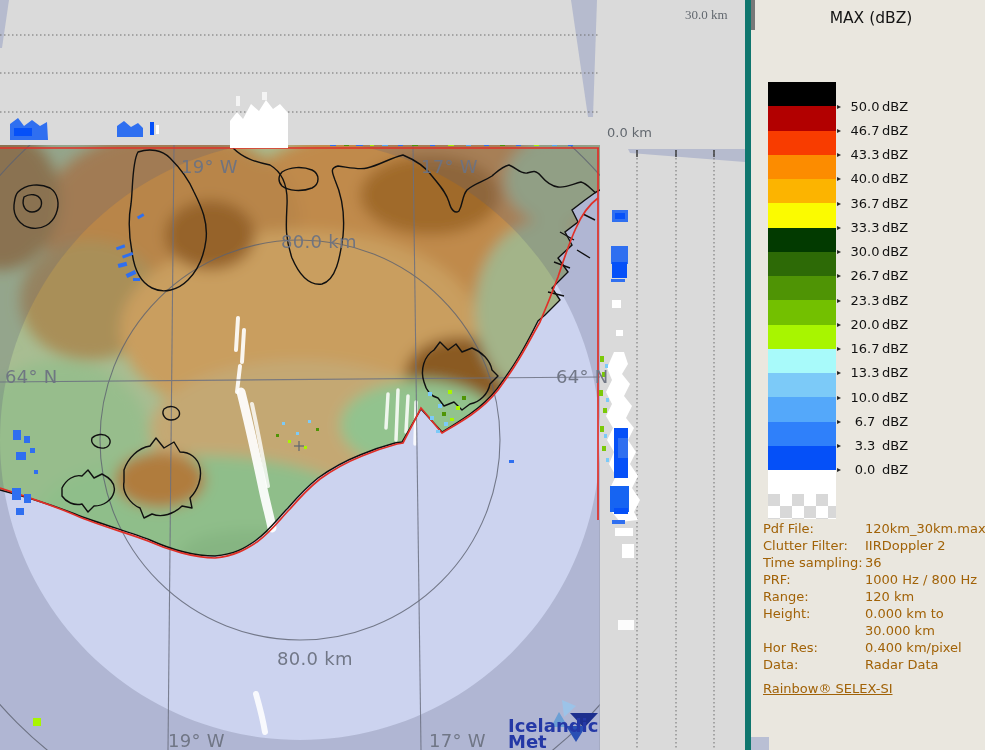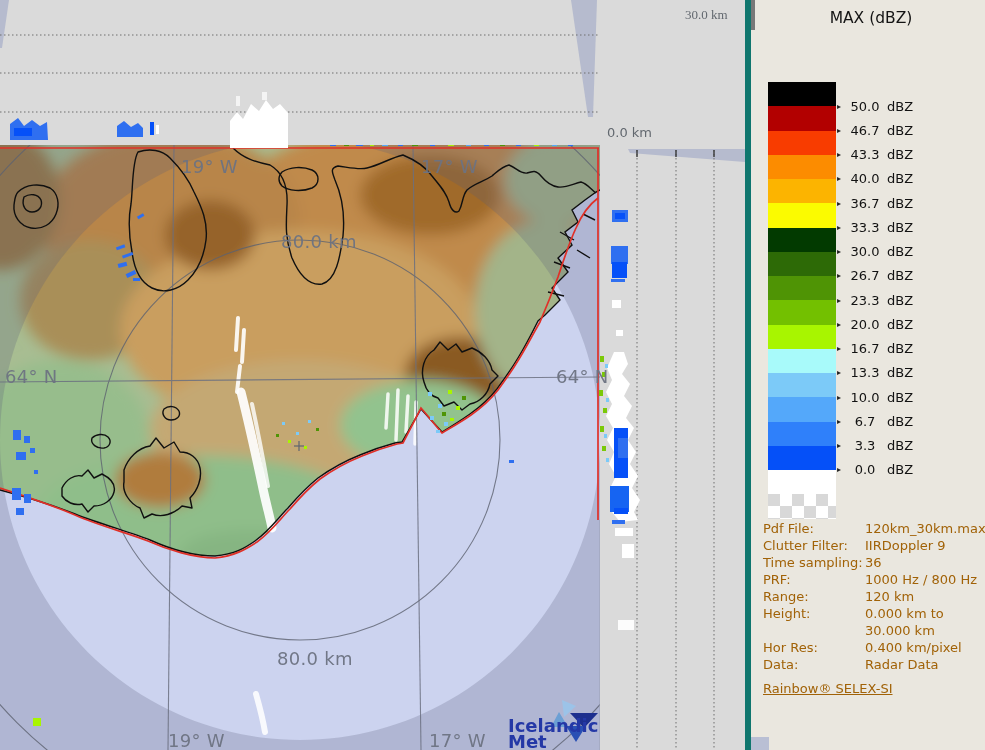--- a/index.html
+++ b/index.html
@@ -27,21 +27,21 @@
   .scale-blocks{position:absolute;left:17px;top:82px;width:68px;}
   .scale-block{width:68px;height:24.25px;}
   .scale-block.checker{
     background-image:conic-gradient(#ffffff 25%, #d8d8d8 0 50%, #ffffff 0 75%, #d8d8d8 0);
     background-size:24px 24px;
   }
   .scale-labels{position:absolute;left:86px;top:94px;}
   .scale-row{height:24.25px;display:flex;align-items:center;font-size:13px;color:#121212;}
   .scale-arrow{width:11px;font-size:8px;color:#222;}
   .scale-num{width:34px;text-align:center;}
-  .scale-unit{margin-left:5px;}
+  .scale-unit{}
   .meta{position:absolute;left:12px;top:520px;width:226px;font-size:13px;color:#a16207;}
   .meta-row{display:flex;line-height:17px;}
   .meta-label{width:102px;flex-shrink:0;}
   .meta-value{white-space:pre-line;}
   .vendor{margin-top:7px;line-height:17px;text-decoration:underline;}
   .logo-text{
     position:absolute;left:508px;top:681px;width:120px;
     font-size:18px;font-weight:bold;color:#2438a6;line-height:16px;margin-top:37px;
   }
   svg{position:absolute;left:0;top:0;}
@@ -438,21 +438,21 @@
       </div>
 
     <div class="meta">
       <div id="meta-rows">
           <div class="meta-row">
             <div class="meta-label">Pdf File:</div>
             <div class="meta-value">120km_30km.max</div>
           </div>
           <div class="meta-row">
             <div class="meta-label">Clutter Filter:</div>
-            <div class="meta-value">IIRDoppler 9</div>
+            <div class="meta-value">IIRDoppler 2</div>
           </div>
           <div class="meta-row">
             <div class="meta-label">Time sampling:</div>
             <div class="meta-value">36</div>
           </div>
           <div class="meta-row">
             <div class="meta-label">PRF:</div>
             <div class="meta-value">1000 Hz / 800 Hz</div>
           </div>
           <div class="meta-row">

